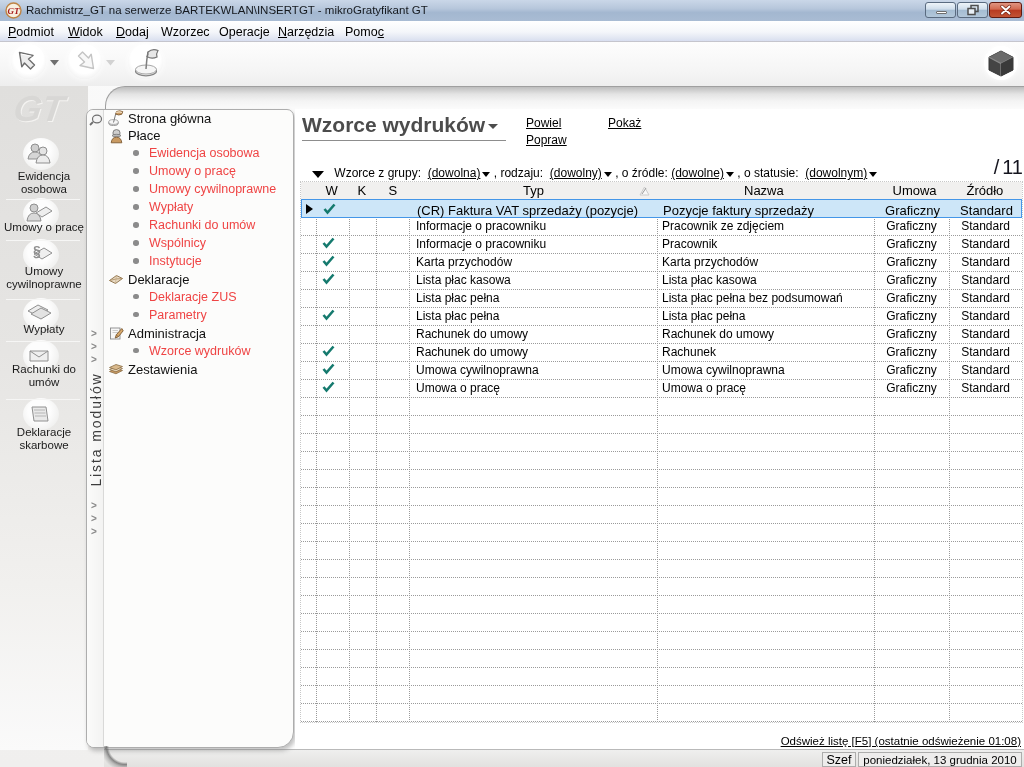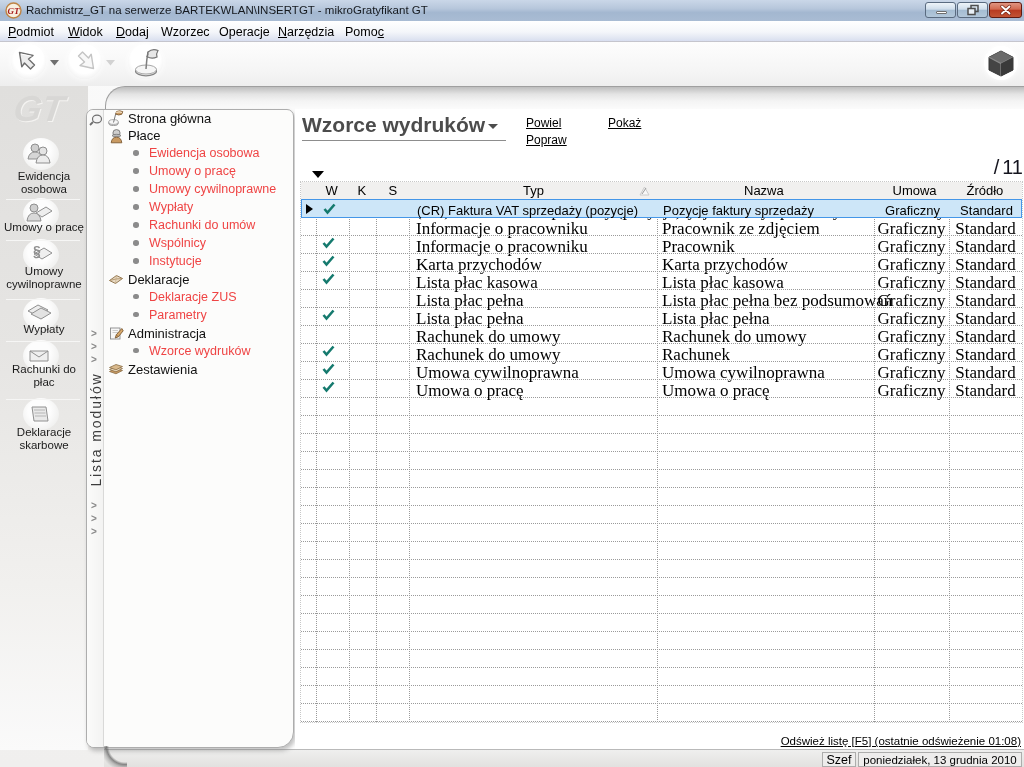--- a/index.html
+++ b/index.html
@@ -79,21 +79,21 @@
   .fdd { display:inline-block; width:0; height:0; border-left:4.5px solid transparent;
     border-right:4.5px solid transparent; border-top:5px solid #000; margin-left:2px; vertical-align:0px; }
   #counter { position:absolute; right:1px; top:47px; font-size:20px; color:#14141e; }
 
   
   #grid { position:absolute; left:5px; top:72px; width:723px; height:542px; border:1px solid #c8c8c8; border-style:dotted; }
   .vline { position:absolute; top:0; bottom:0; width:0; border-left:1px dotted #9a9a9a; }
   .hline { position:absolute; left:0; right:0; height:0; border-top:1px dotted #9a9a9a; }
   #ghead { position:absolute; left:0; top:0; width:721px; height:17px; background:#f1f0ef; font-size:13px; }
   #ghead div { position:absolute; top:1px; }
-  .grow { position:absolute; left:0; width:721px; height:18px; font-size:17px;font-family:Liberation Serif, serif; }
+  .grow { position:absolute; left:0; width:721px; height:18px; font-size:12px; }
   .grow .c-typ { position:absolute; left:115px; top:2px; }
   .grow .c-naz { position:absolute; left:361px; top:2px; }
   .grow .c-rod { position:absolute; left:573px; width:75px; top:2px; text-align:center; }
   .grow .c-zro { position:absolute; left:648px; width:73px; top:2px; text-align:center; }
   .grow .chk { position:absolute; left:21px; top:2px; }
   #selrow { position:absolute; left:0px; top:17px; width:721px; height:19px;
     background:#cde6f8; border:1px solid #4496e8; font-size:13px; }
   .seltri { position:absolute; left:4px; top:4px; width:0; height:0;
     border-top:5px solid transparent; border-bottom:5px solid transparent; border-left:7px solid #000; }
 
@@ -215,21 +215,21 @@
     </div>
     <div class="sbitem" style="top:237px">Wypłaty</div>
     <div class="sbsep" style="top:213px"></div>
     <div class="sbicon" style="top:254px">
       <svg width="30" height="30" viewBox="0 0 30 30" style="position:absolute;left:1px;top:1px">
         <path d="M6 10 L24 10 L24 20 L6 20 Z" fill="#efefef" stroke="#909090"></path>
         <path d="M6 10 L15 16 L24 10" fill="none" stroke="#909090"></path>
       </svg>
     </div>
     <div class="sbitem" style="top:277px">Rachunki do</div>
-    <div class="sbitem" style="top:290px">płac</div>
+    <div class="sbitem" style="top:290px">umów</div>
     <div class="sbsep" style="top:255px"></div>
     <div class="sbicon" style="top:312px">
       <svg width="30" height="30" viewBox="0 0 30 30" style="position:absolute;left:1px;top:1px">
         <path d="M8 8 L22 8 L24 22 L10 22 Z" fill="#e9e9e9" stroke="#909090"></path>
         <path d="M10 11 L21 11 M10.5 14 L21.5 14 M11 17 L22 17" stroke="#b5b5b5" fill="none"></path>
       </svg>
     </div>
     <div class="sbitem" style="top:340px">Deklaracje</div>
     <div class="sbitem" style="top:353px">skarbowe</div>
     <div class="sbsep" style="top:313px"></div>
@@ -345,20 +345,21 @@
 </div>
 
 <div id="content">
   <div id="pagetitle">Wzorce wydruków<span class="dd"></span></div>
   <span class="toplink" style="left:231px;top:7px">Powiel</span>
   <span class="toplink" style="left:231px;top:24px">Popraw</span>
   <span class="toplink" style="left:313px;top:7px">Pokaż</span>
 
   <div id="filterrow">
     <span class="ftri" style="margin-left:12px"></span>
+    <span style="margin-left:7px">Wzorce z grupy:&nbsp;&nbsp;<span class="flink">(dowolna)</span><span class="fdd"></span> , rodzaju:&nbsp;&nbsp;<span class="flink">(dowolny)</span><span class="fdd"></span> , o źródle: <span class="flink">(dowolne)</span><span class="fdd"></span> , o statusie:&nbsp;&nbsp;<span class="flink">(dowolnym)</span><span class="fdd"></span></span>
   </div>
   <div id="counter">/<span style="margin-left:3px">11</span></div>
 
   <div id="grid">
       <div class="vline" style="left:15px"></div>
       <div class="vline" style="left:48px"></div>
       <div class="vline" style="left:75px"></div>
       <div class="vline" style="left:108px"></div>
       <div class="vline" style="left:356px"></div>
       <div class="vline" style="left:573px"></div>

